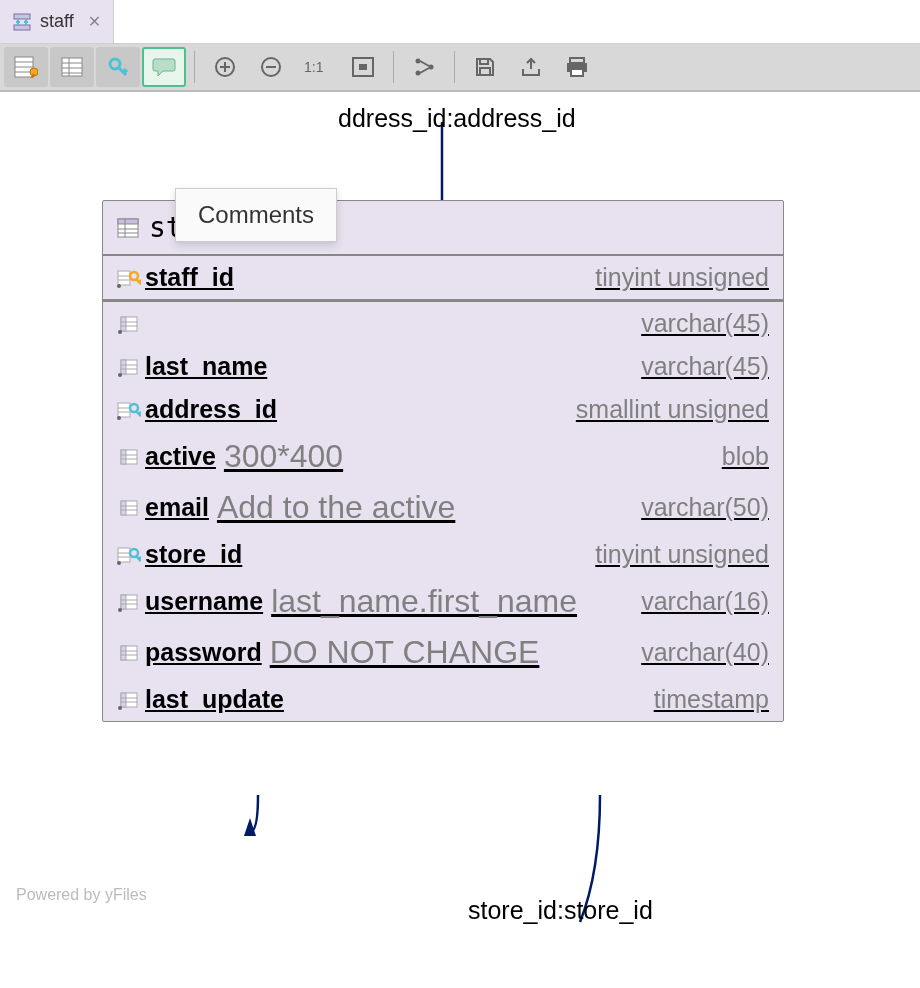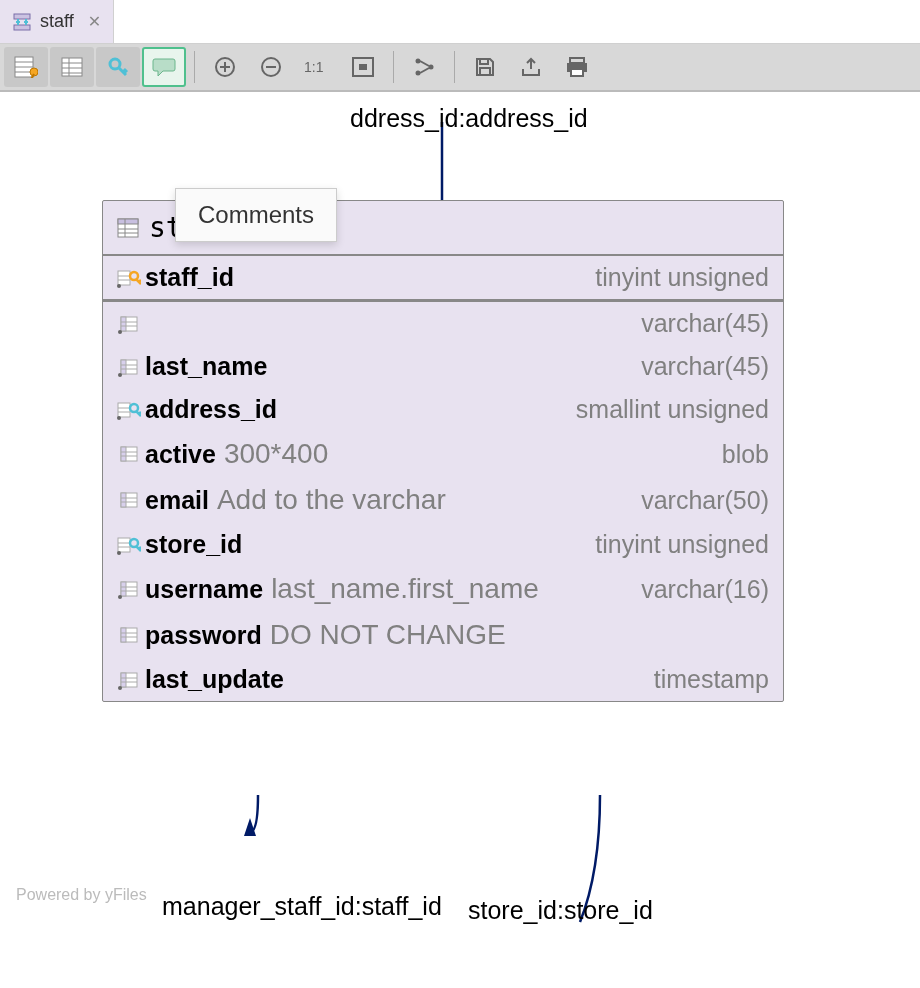--- a/index.html
+++ b/index.html
@@ -90,21 +90,21 @@
     height: calc(988px - 44px - 48px);
     background: #fff;
   }
 
   .rel-label {
     position: absolute;
     font-size: 25px;
     color: #000;
     white-space: nowrap;
   }
-  .rel-label.top { left: 350px; top: 12px; }
+  .rel-label.top { left: 338px; top: 12px; }
   .rel-label.bl  { left: 162px; top: 800px; }
   .rel-label.br  { left: 468px; top: 804px; }
 
   .watermark {
     position: absolute;
     left: 16px;
     top: 794px;
     font-size: 16px;
     color: #bbb;
   }
@@ -129,35 +129,36 @@
     font-size: 28px;
     color: #000;
   }
   .pk-section .row { border-bottom: 0; }
   .pk-section { border-bottom: 3px solid #888; }
   .row {
     display: flex;
     align-items: center;
     padding: 7px 14px;
     font-size: 25px;
+    text-decoration: underline;
   }
   .row .col-icon {
     width: 28px;
     display: flex;
     align-items: center;
     flex-shrink: 0;
   }
   .row .col-name {
     font-weight: 700;
     color: #000;
     margin-right: 8px;
   }
   .row .col-comment {
     color: #808080;
-    font-size: 28px;
+    font-size: 32px;
   }
   .row .spacer { flex: 1; }
   .row .col-type {
     color: #808080;
     text-align: center;
   }
 
   svg { display: block; }
 </style>
 </head>
@@ -269,21 +270,20 @@
 <div class="canvas">
 
   <svg width="920" height="896" style="position:absolute;left:0;top:0;pointer-events:none">
     <path d="M442 30 L442 108" stroke="#001a66" stroke-width="2.5" fill="none"></path>
     <path d="M258 703 Q258 740 250 740" stroke="#001a66" stroke-width="2.5" fill="none"></path>
     <polygon points="250,726 244,744 256,744" fill="#001a66"></polygon>
     <path d="M600 703 Q600 780 580 830" stroke="#001a66" stroke-width="2.5" fill="none"></path>
   </svg>
 
   <div class="rel-label top">ddress_id:address_id</div>
-  <div class="rel-label bl">manager_staff_id:staff_id</div>
   <div class="rel-label br">store_id:store_id</div>
   <div class="watermark">Powered by yFiles</div>
 
   <div class="tooltip">Comments</div>
 
   <div class="table-card">
     <div class="table-header">
       <span>
         <svg width="22" height="20" viewBox="0 0 22 20">
             <rect x="1" y="1" width="20" height="18" fill="#fff" stroke="#888"></rect>
@@ -372,21 +372,21 @@
         <div class="row">
           <span class="col-icon">
             <svg width="24" height="20" viewBox="0 0 24 20">
               <rect x="4" y="3" width="16" height="14" fill="#fff" stroke="#aaa"></rect>
               <rect x="4" y="3" width="5" height="14" fill="#d8d0ec" stroke="#aaa"></rect>
               <line x1="4" y1="8" x2="20" y2="8" stroke="#aaa"></line>
               <line x1="4" y1="12" x2="20" y2="12" stroke="#aaa"></line>
             </svg>
           </span>
           <span class="col-name">email</span>
-          <span class="col-comment">Add to the varchar</span>
+          <span class="col-comment">Add to the active</span>
           <span class="spacer"></span>
           <span class="col-type">varchar(50)</span>
         </div>
         <div class="row">
           <span class="col-icon">
             <svg width="24" height="20" viewBox="0 0 24 20">
               <rect x="1" y="3" width="12" height="14" fill="#fff" stroke="#aaa"></rect>
               <line x1="1" y1="8" x2="13" y2="8" stroke="#aaa"></line>
               <line x1="1" y1="12" x2="13" y2="12" stroke="#aaa"></line>
               <circle cx="2" cy="18" r="2" fill="#666"></circle>
@@ -418,20 +418,21 @@
             <svg width="24" height="20" viewBox="0 0 24 20">
               <rect x="4" y="3" width="16" height="14" fill="#fff" stroke="#aaa"></rect>
               <rect x="4" y="3" width="5" height="14" fill="#d8d0ec" stroke="#aaa"></rect>
               <line x1="4" y1="8" x2="20" y2="8" stroke="#aaa"></line>
               <line x1="4" y1="12" x2="20" y2="12" stroke="#aaa"></line>
             </svg>
           </span>
           <span class="col-name">password</span>
           <span class="col-comment">DO NOT CHANGE</span>
           <span class="spacer"></span>
+          <span class="col-type">varchar(40)</span>
         </div>
         <div class="row">
           <span class="col-icon">
             <svg width="24" height="20" viewBox="0 0 24 20">
               <rect x="4" y="3" width="16" height="14" fill="#fff" stroke="#aaa"></rect>
               <rect x="4" y="3" width="5" height="14" fill="#d8d0ec" stroke="#aaa"></rect>
               <line x1="4" y1="8" x2="20" y2="8" stroke="#aaa"></line>
               <line x1="4" y1="12" x2="20" y2="12" stroke="#aaa"></line>
               <circle cx="3" cy="18" r="2" fill="#666"></circle>
             </svg>

